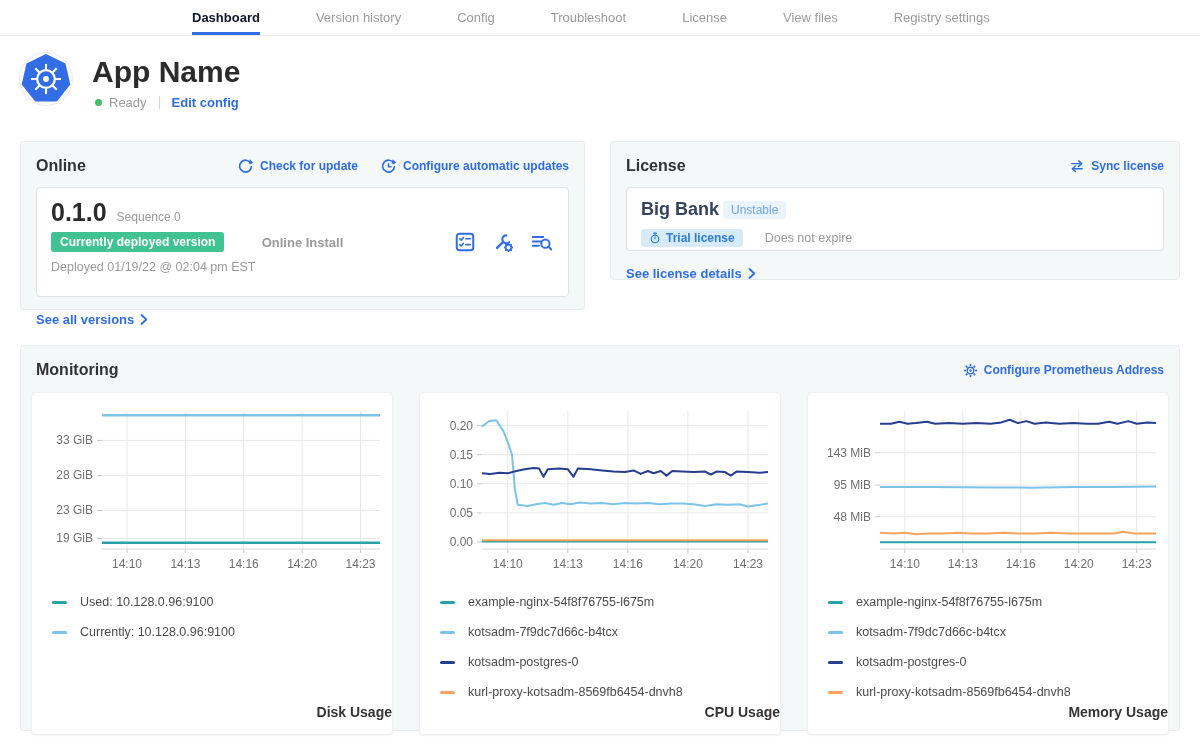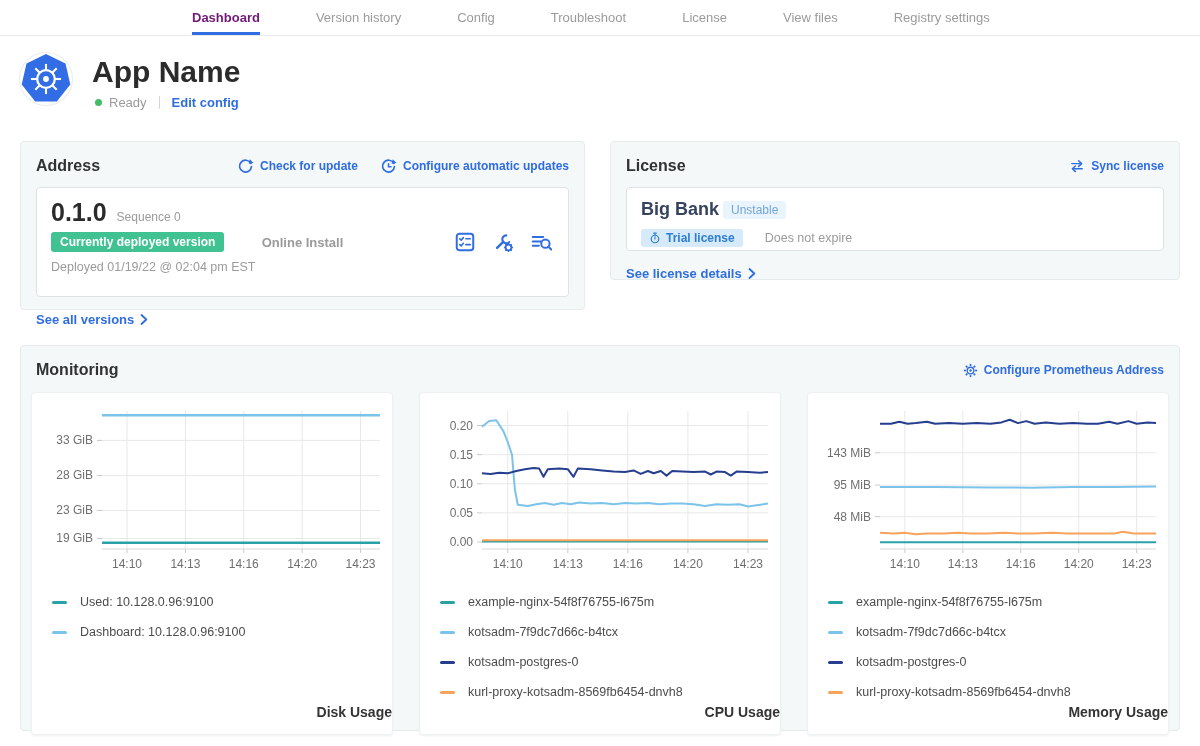--- a/index.html
+++ b/index.html
@@ -7,21 +7,21 @@
   body {
     width:1200px; height:746px; position:relative; overflow:hidden;
     font-family:"Liberation Sans","DejaVu Sans",sans-serif; color:#323232;
     -webkit-font-smoothing:antialiased;
   }
   
   .topnav { position:absolute; top:0; left:0; right:0; height:36px; background:#fff;
     border-bottom:1px solid #e8eaec; display:flex; align-items:stretch; padding-left:192px; }
   .tab { font-size:13px; color:#9b9b9b; display:flex; align-items:center; margin-right:56px;
     cursor:pointer; border-bottom:3px solid transparent; padding-top:3px; white-space:nowrap; }
-  .tab.active { color:#701a75; font-weight:bold; border-bottom-color:#2f6de0; }
+  .tab.active { color:#0f172a; font-weight:bold; border-bottom-color:#2f6de0; }
   
   .app-logo { position:absolute; left:19px; top:52px; width:54px; height:54px; }
   .app-title { position:absolute; left:92px; top:55px; font-size:30px; font-weight:bold; color:#2b2b2b; }
   .app-status { position:absolute; left:95px; top:95px; display:flex; align-items:center; gap:7px; }
   .dot { width:7px; height:7px; border-radius:50%; background:#44bb66; }
   .status-text { font-size:13px; color:#9b9b9b; }
   .vdiv { width:1px; height:13px; background:#d2d6d9; margin:0 5px; }
   .link { color:#2f6de0; font-weight:bold; font-size:12px; cursor:pointer; display:inline-flex;
     align-items:center; gap:6px; white-space:nowrap; }
   .link.md { font-size:13px; }
@@ -104,21 +104,21 @@
 <div class="app-title">App Name</div>
 <div class="app-status">
   <span class="dot"></span>
   <span class="status-text">Ready</span>
   <span class="vdiv"></span>
   <span class="link md">Edit config</span>
 </div>
 
 <div class="card" id="version-card">
   <div class="card-head">
-    <div class="card-title">Address</div>
+    <div class="card-title">Online</div>
     <div class="head-links">
       <span class="link">
         <svg width="17" height="17" viewBox="0 0 20 20">
           <path d="M16.24 6.35 A7 7 0 1 0 17 10" fill="none" stroke="#2f6de0" stroke-width="2" stroke-linecap="round"></path>
           <polygon points="15.0,1.6 19.4,5.8 13.7,6.9" fill="#2f6de0"></polygon>
         </svg>
         <span>Check for update</span>
       </span>
       <span class="link">
         <svg width="17" height="17" viewBox="0 0 20 20">
@@ -276,21 +276,21 @@
             <polyline points="62.0,139.7 340.0,139.7" fill="none" stroke="#28a2a7" stroke-width="2.5" stroke-linejoin="round"></polyline>
             <polyline points="62.0,12.2 340.0,12.2" fill="none" stroke="#7cc3ea" stroke-width="2.5" stroke-linejoin="round"></polyline>
           </svg></div>
       <ul class="legend">
           <li>
             <span class="dash" style="background: rgb(40, 162, 167);"></span>
             <span class="legend-label">Used: 10.128.0.96:9100</span>
           </li>
           <li>
             <span class="dash" style="background: rgb(124, 195, 234);"></span>
-            <span class="legend-label">Dashboard: 10.128.0.96:9100</span>
+            <span class="legend-label">Currently: 10.128.0.96:9100</span>
           </li>
         </ul>
       <div class="chart-title">Disk Usage</div>
     </div>
     <div class="panel">
       <div class="chart-host"><svg viewBox="0 0 344 172" width="344" height="172">
             <line x1="79.74" y1="8" x2="79.74" y2="146" stroke="#e8e8e8" stroke-width="1"></line>
             <line x1="79.74" y1="146" x2="79.74" y2="150" stroke="#c9c9c9" stroke-width="1"></line>
             <text x="79.74" y="165" text-anchor="middle" fill="#6f6f6f" font-size="12">14:10</text>
             <line x1="139.8" y1="8" x2="139.8" y2="146" stroke="#e8e8e8" stroke-width="1"></line>

